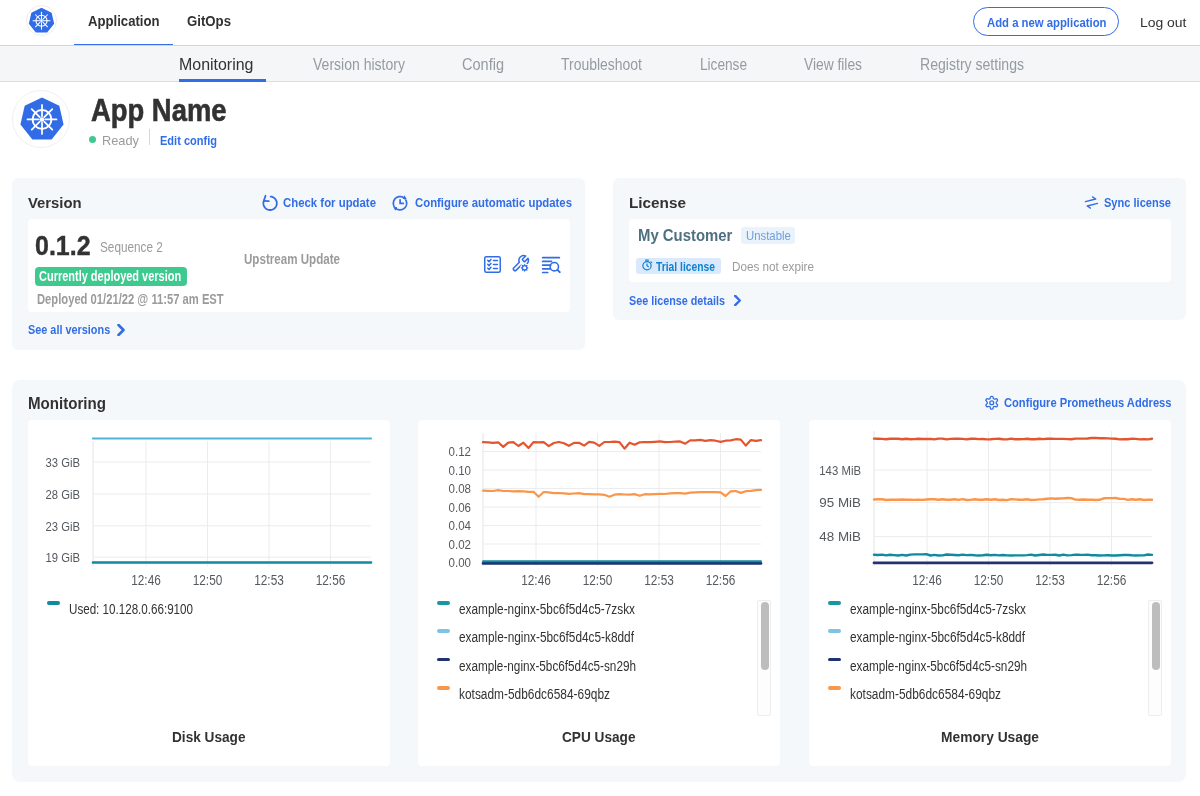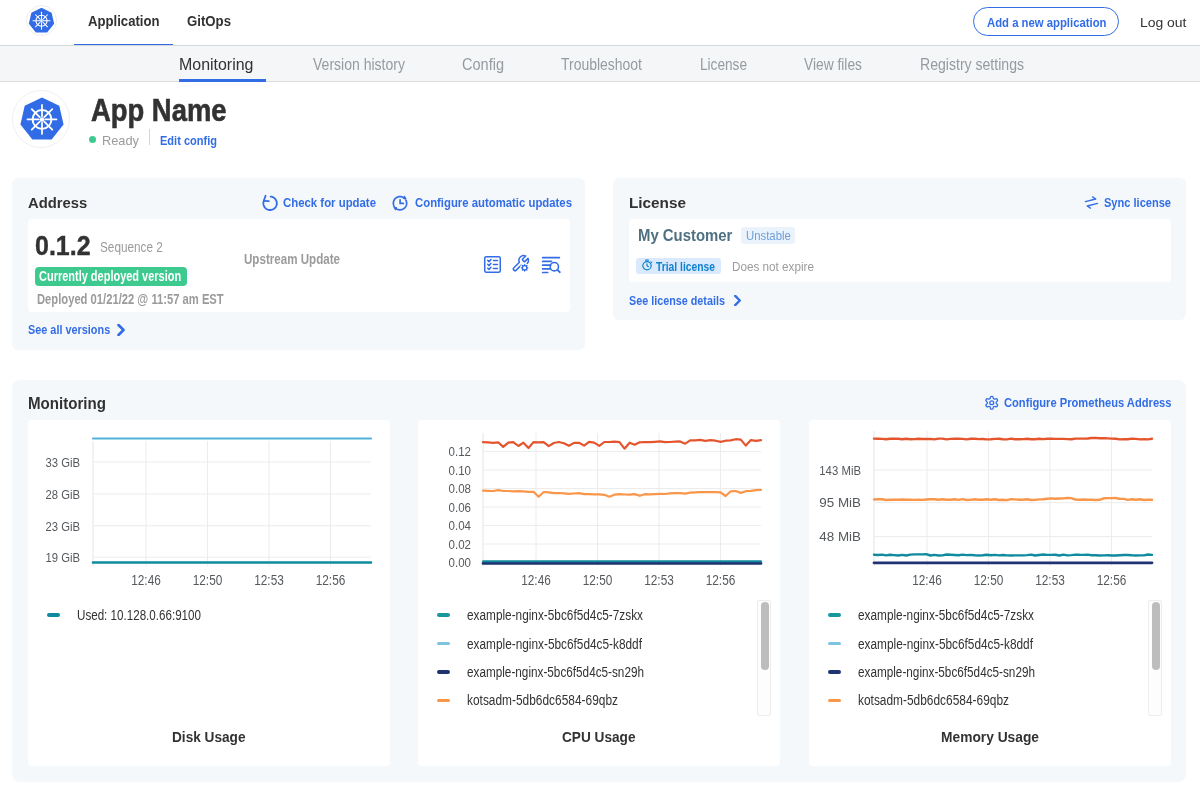--- a/index.html
+++ b/index.html
@@ -2,21 +2,21 @@
 <html><head><meta charset="utf-8">
 <style>
 * { margin:0; padding:0; box-sizing:border-box; }
 html,body { width:1200px; height:796px; background:#fff; font-family:"Liberation Sans", sans-serif; overflow:hidden; }
 .abs { position:absolute; }
 .tick { font:13px "Liberation Sans", sans-serif; fill:#55595d; }
 .xtick { font:15px "Liberation Sans", sans-serif; fill:#55595d; }
 .card { position:absolute; background:#f5f8fa; border-radius:6px; }
 .wcard { position:absolute; background:#fff; border-radius:4px; }
 .dash { display:inline-block; width:13px; height:3.5px; border-radius:2px; margin-right:9px; flex:none; }
-.lrow { height:28.4px; display:flex; align-items:center;gap:8px; }
+.lrow { height:28.4px; display:flex; align-items:flex-start; }
 .ltext { font-size:14px; color:#323232; white-space:nowrap; }
 </style></head>
 <body>
 
 <div class="abs" style="left:26px;top:5px;width:31px;height:31px;border-radius:50%;border:1px solid #ededed;background:#fff"></div>
 <div class="abs" style="left:28px;top:7px;width:27px;height:27px"><svg width="27" height="27" viewBox="0 0 100 100">
 <polygon points="50,3 87.6,21.1 96.9,61.8 70.9,94.4 29.1,94.4 3.1,61.8 12.4,21.1" fill="#316ce6"></polygon>
 <g stroke="#fff" fill="none">
 <circle cx="50" cy="51" r="20.5" stroke-width="4.2"></circle>
 <g stroke-width="3.8" stroke-linecap="round">
@@ -67,21 +67,21 @@
 </g>
 <circle cx="50" cy="51" r="4.8" fill="#fff"></circle>
 </svg></div>
 <div class="abs" style="left:90.5px;top:92.2px;font-size:32px;font-weight:800;color:#323232;white-space:nowrap;transform:scaleX(0.8562);transform-origin:left top;-webkit-text-stroke:0.6px #323232">App Name</div>
 <div class="abs" style="left:89px;top:136px;width:7px;height:7px;border-radius:50%;background:#3fc98e"></div>
 <div class="abs" style="left:101.8px;top:132.9px;font-size:13.5px;font-weight:400;color:#9b9b9b;white-space:nowrap;transform:scaleX(0.9480);transform-origin:left top;">Ready</div>
 <div class="abs" style="left:148.5px;top:129px;width:1px;height:16px;background:#d6d6d6"></div>
 <div class="abs" style="left:159.7px;top:132.7px;font-size:13.5px;font-weight:700;color:#326de6;white-space:nowrap;transform:scaleX(0.8172);transform-origin:left top;">Edit config</div>
 
 <div class="card" style="left:12px;top:178px;width:573px;height:172px"></div>
-<div class="abs" style="left:27.5px;top:194.4px;font-size:15px;font-weight:700;color:#323232;white-space:nowrap;transform:scaleX(0.9889);transform-origin:left top;">Address</div>
+<div class="abs" style="left:27.5px;top:194.4px;font-size:15px;font-weight:700;color:#323232;white-space:nowrap;transform:scaleX(0.9889);transform-origin:left top;">Version</div>
 <svg class="abs" style="left:261px;top:194px" width="18" height="18" viewBox="0 0 19 19" fill="none" stroke="#326de6" stroke-width="1.9" stroke-linecap="round" stroke-linejoin="round">
     <polyline points="10.22,2.73 11.10,2.86 11.95,3.10 12.77,3.45 13.54,3.89 14.25,4.43 14.88,5.05 15.43,5.75 15.89,6.51 16.25,7.32 16.51,8.17 16.66,9.05 16.70,9.94 16.63,10.82 16.44,11.69 16.15,12.53 15.76,13.33 15.27,14.07 14.69,14.75 14.04,15.34 13.31,15.85 12.52,16.27 11.69,16.58 10.83,16.79 9.95,16.89 9.06,16.88 8.18,16.76 7.32,16.52 6.50,16.19 5.73,15.75 5.01,15.22 4.37,14.60 3.81,13.91 3.34,13.16 2.97,12.35 2.71,11.50 2.55,10.63 2.50,9.74 2.56,8.85 2.74,7.98 3.02,7.14"></polyline>
     <path d="M3.0 7.15 L8.2 7.5"></path>
     <path d="M3.0 7.15 L4.8 1.9"></path>
   </svg>
 <div class="abs" style="left:283px;top:195.4px;font-size:13px;font-weight:600;color:#326de6;white-space:nowrap;transform:scaleX(0.8758);transform-origin:left top;">Check for update</div>
 <svg class="abs" style="left:391px;top:194px" width="18" height="18" viewBox="0 0 19 19" fill="none" stroke="#326de6" stroke-width="1.8" stroke-linecap="round" stroke-linejoin="round">
     <polyline points="3.44,13.20 3.20,12.75 3.00,12.29 2.83,11.81 2.69,11.32 2.59,10.83 2.53,10.32 2.50,9.82 2.51,9.31 2.56,8.80 2.64,8.30 2.76,7.81 2.91,7.33 3.10,6.86 3.33,6.40 3.58,5.96 3.87,5.55 4.18,5.15 4.52,4.78 4.89,4.43 5.29,4.11 5.70,3.82 6.14,3.56 6.59,3.33 7.06,3.14 7.54,2.98 8.03,2.86 8.53,2.77 9.04,2.72 9.54,2.70 10.05,2.72 10.55,2.78 11.05,2.87 11.54,3.00 12.02,3.17 12.49,3.37 12.94,3.60 13.37,3.87 13.78,4.16 14.17,4.49 14.54,4.84"></polyline>
     <polyline points="15.68,6.41 15.90,6.86 16.09,7.33 16.24,7.81 16.36,8.29 16.44,8.79 16.49,9.28 16.50,9.79 16.48,10.29 16.42,10.78 16.32,11.27 16.19,11.76 16.03,12.23 15.83,12.69 15.60,13.14 15.34,13.56 15.05,13.97 14.73,14.36 14.38,14.72 14.01,15.05 13.61,15.36 13.20,15.64 12.76,15.89 12.31,16.11 11.85,16.29 11.37,16.45 10.88,16.56 10.39,16.64 9.89,16.69 9.39,16.70 8.89,16.67 8.39,16.61 7.90,16.52 7.42,16.38 6.95,16.22 6.49,16.02 6.04,15.79 5.62,15.52 5.21,15.23 4.83,14.91 4.46,14.56"></polyline>
     <path fill="#326de6" stroke="none" d="M14.2 1.4 L16.6 5.2 L12.5 5.3 Z"></path>

